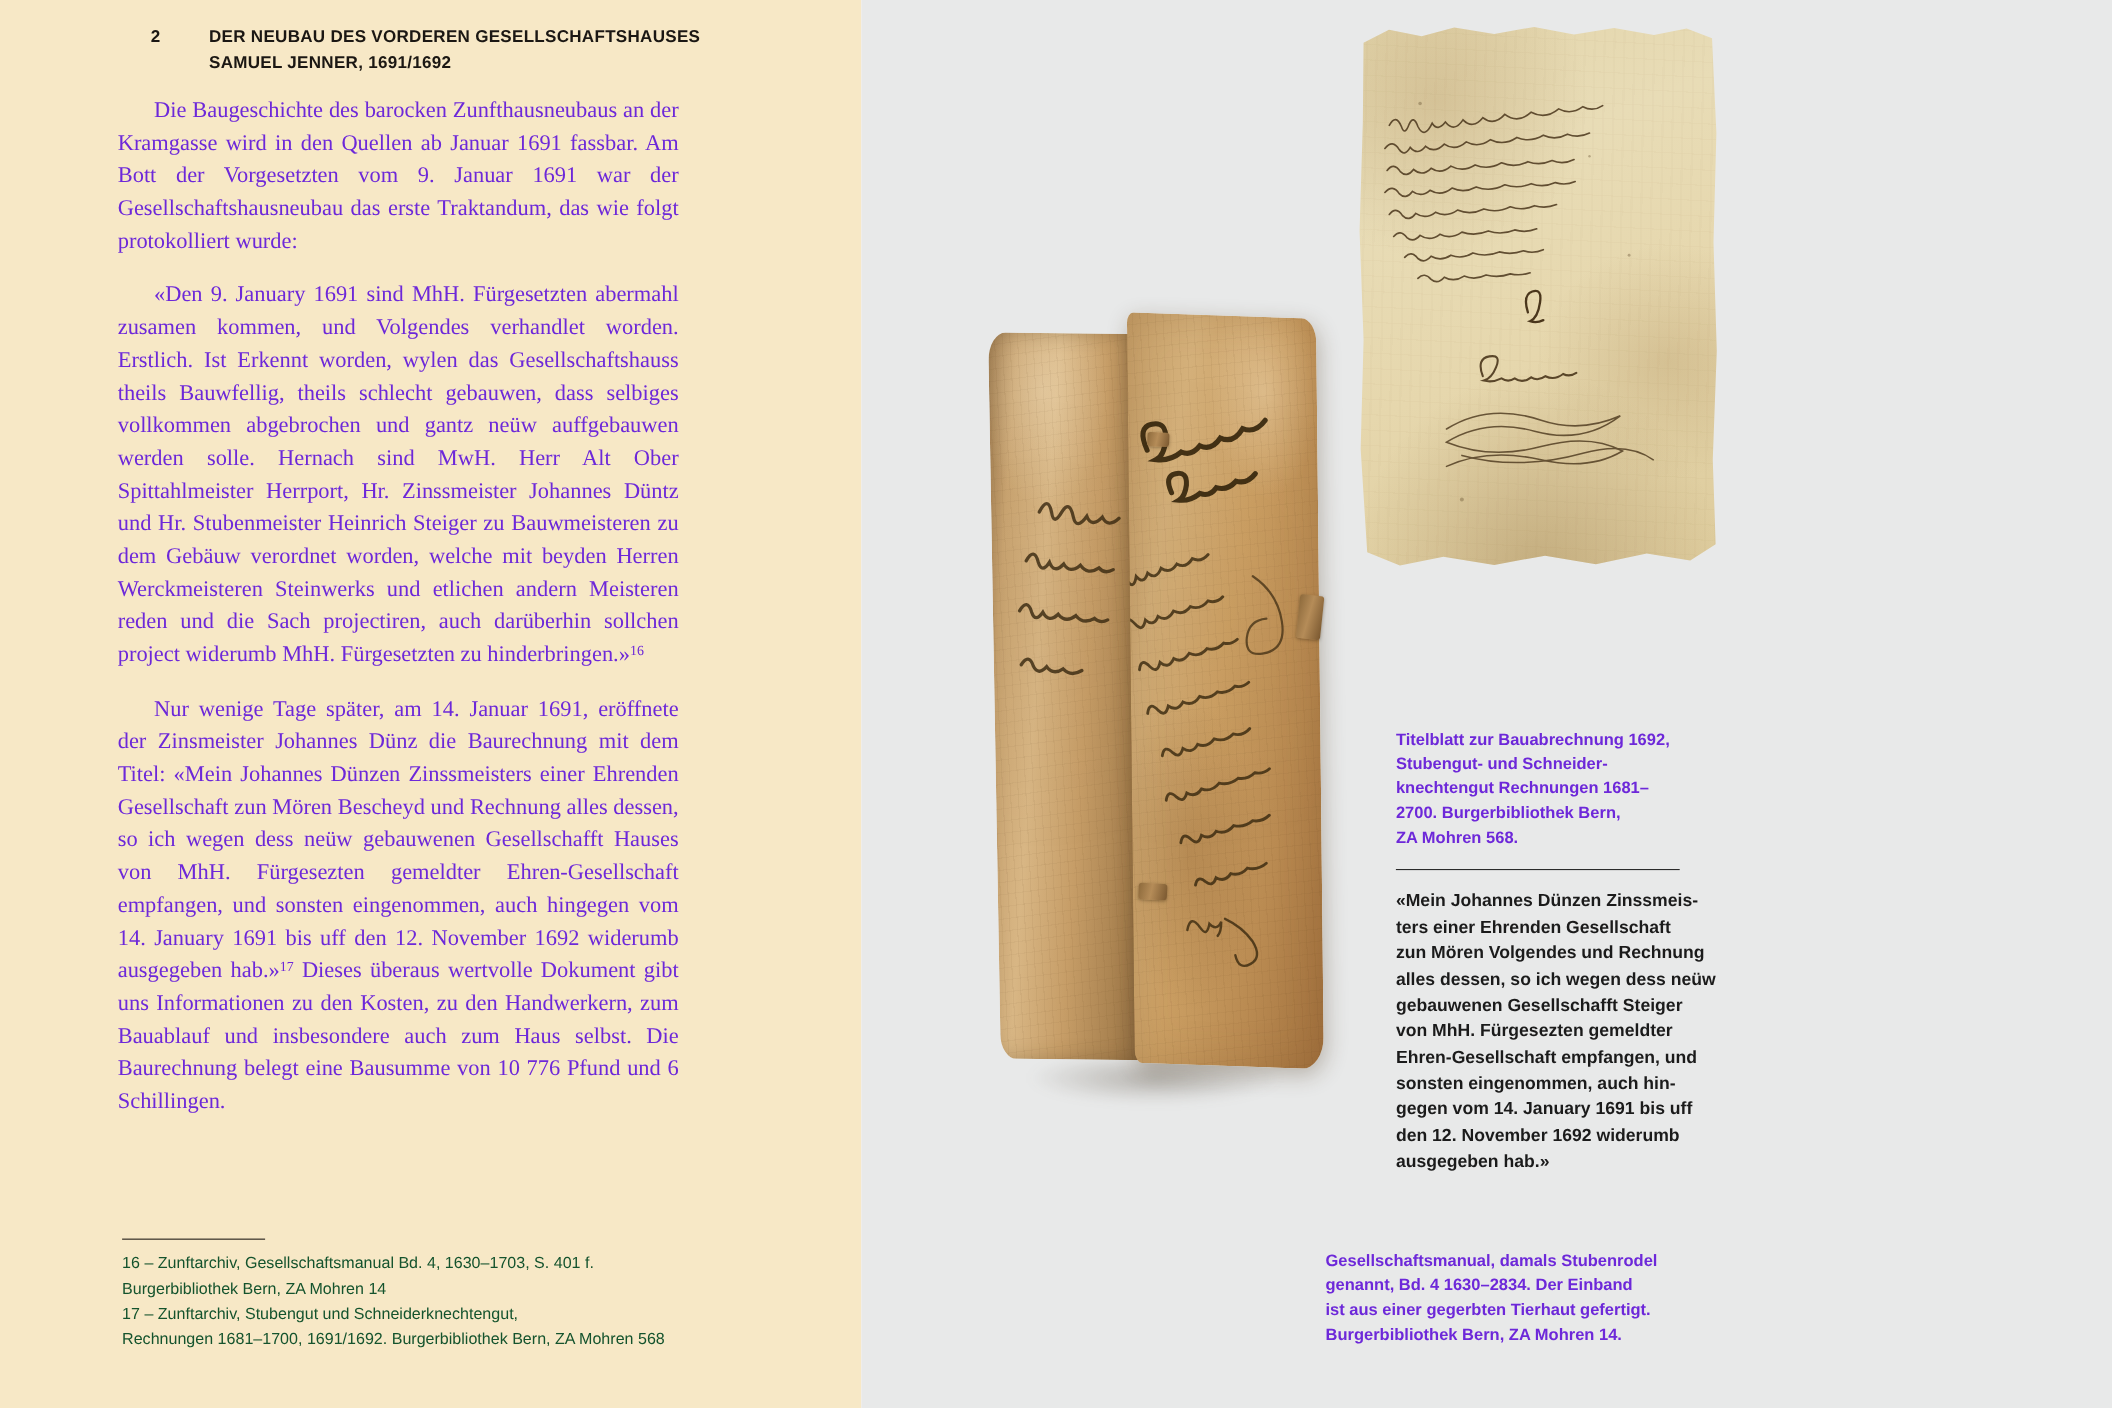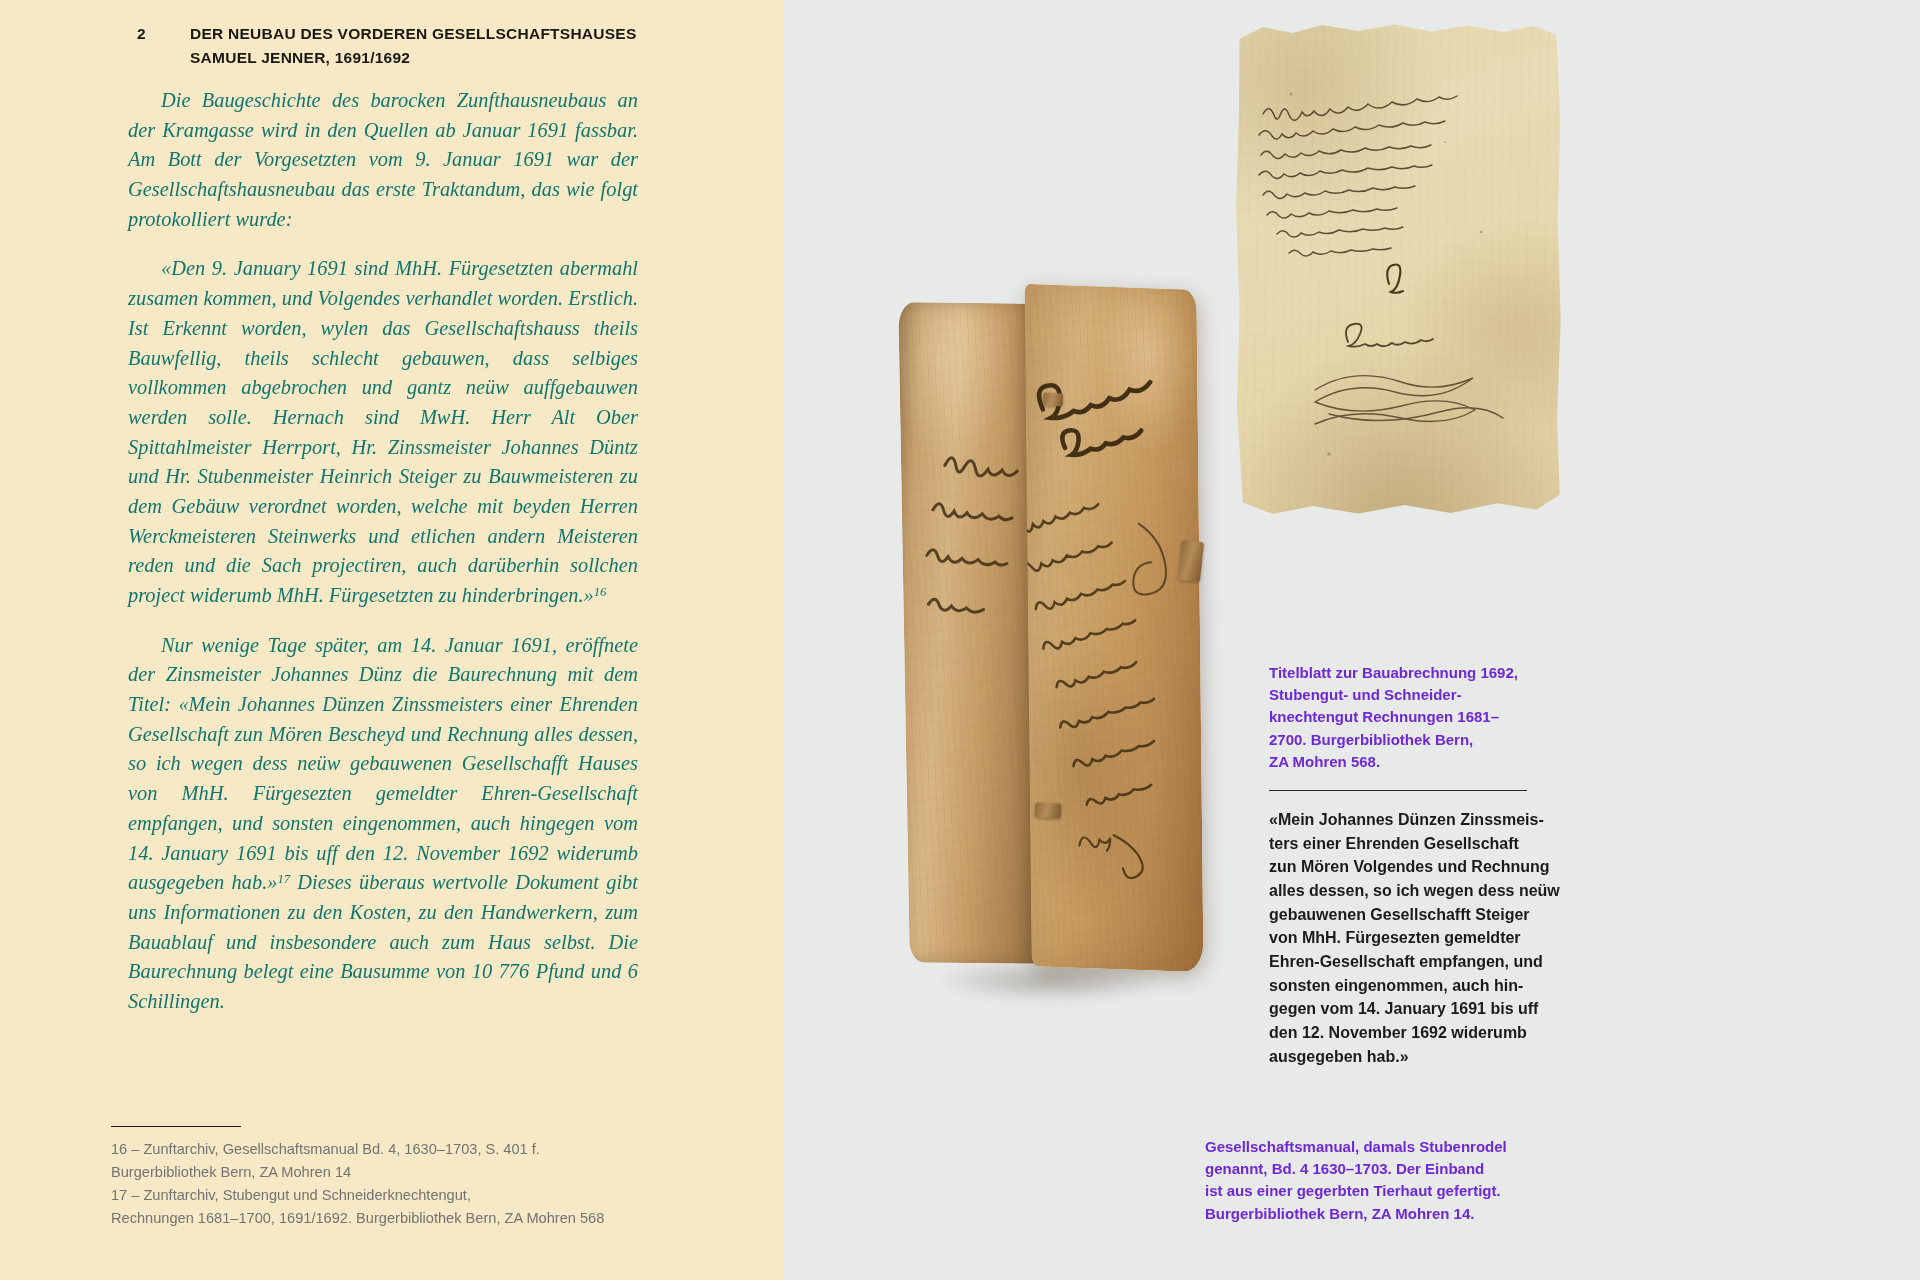--- a/index.html
+++ b/index.html
@@ -51,26 +51,25 @@
   .chapter-title-wrap {
     flex: 1 1 auto;
   }
   .chapter-title-line {
     display: block;
     white-space: nowrap;
   }
 
   .body-col {
     position: absolute;
-    left: 128px;
+    left: 107px;
     top: 86px;
     width: 510px;
     font-family: "Liberation Serif", serif;
-    color: #0f766e;
-    font-style: italic;
+    color: #6d28d9;
   }
   p.body-par {
     margin: 0 0 20px 0;
     font-size: 20.4px;
     line-height: 1.455;
     text-align: justify;
     text-justify: inter-word;
     hyphens: manual;
   }
   p.body-par.indent::first-line { }
@@ -95,21 +94,21 @@
   .footnote-rule {
     width: 130px;
     height: 0;
     border-top: 1.6px solid #221d17;
     margin: 0 0 11px 0;
   }
   .footnote-line {
     font-family: "Liberation Sans", sans-serif;
     font-size: 14.6px;
     line-height: 1.58;
-    color: #737373;
+    color: #14532d;
     white-space: nowrap;
   }
 
   
   .page-right {
     position: relative;
     width: 1137px;
     height: 1280px;
     background: #e8e9e9;
   }
@@ -404,18 +403,18 @@
     <div class="pq-line">von MhH. Fürgesezten gemeldter</div>
     <div class="pq-line">Ehren-Gesellschaft empfangen, und</div>
     <div class="pq-line">sonsten eingenommen, auch hin-</div>
     <div class="pq-line">gegen vom 14. January 1691 bis uff</div>
     <div class="pq-line">den 12. November 1692 widerumb</div>
     <div class="pq-line">ausgegeben hab.»</div>
   </div>
 
   <div class="cap-bottom">
     <div class="cap-line">Gesellschaftsmanual, damals Stubenrodel</div>
-    <div class="cap-line">genannt, Bd. 4 1630–1703. Der Einband</div>
+    <div class="cap-line">genannt, Bd. 4 1630–2834. Der Einband</div>
     <div class="cap-line">ist aus einer gegerbten Tierhaut gefertigt.</div>
     <div class="cap-line">Burgerbibliothek Bern, ZA Mohren 14.</div>
   </div>
 
 </div>
 
 </body></html>

